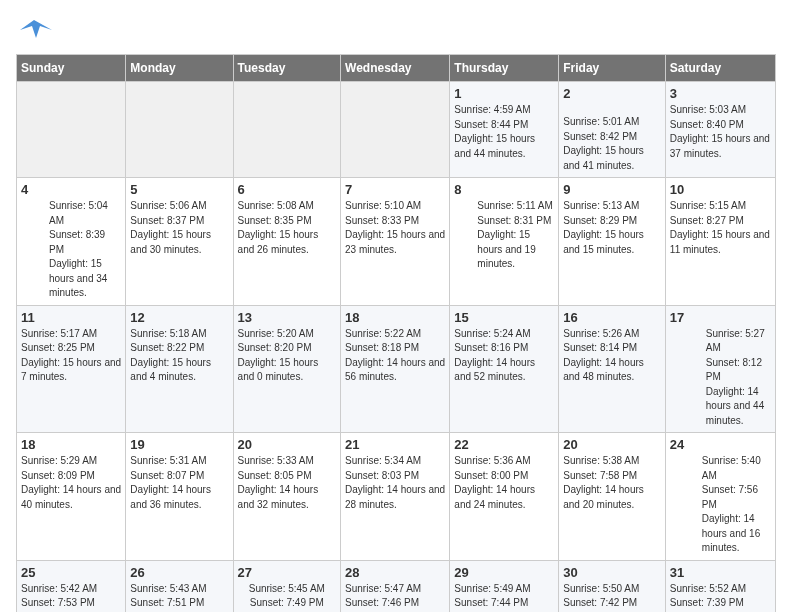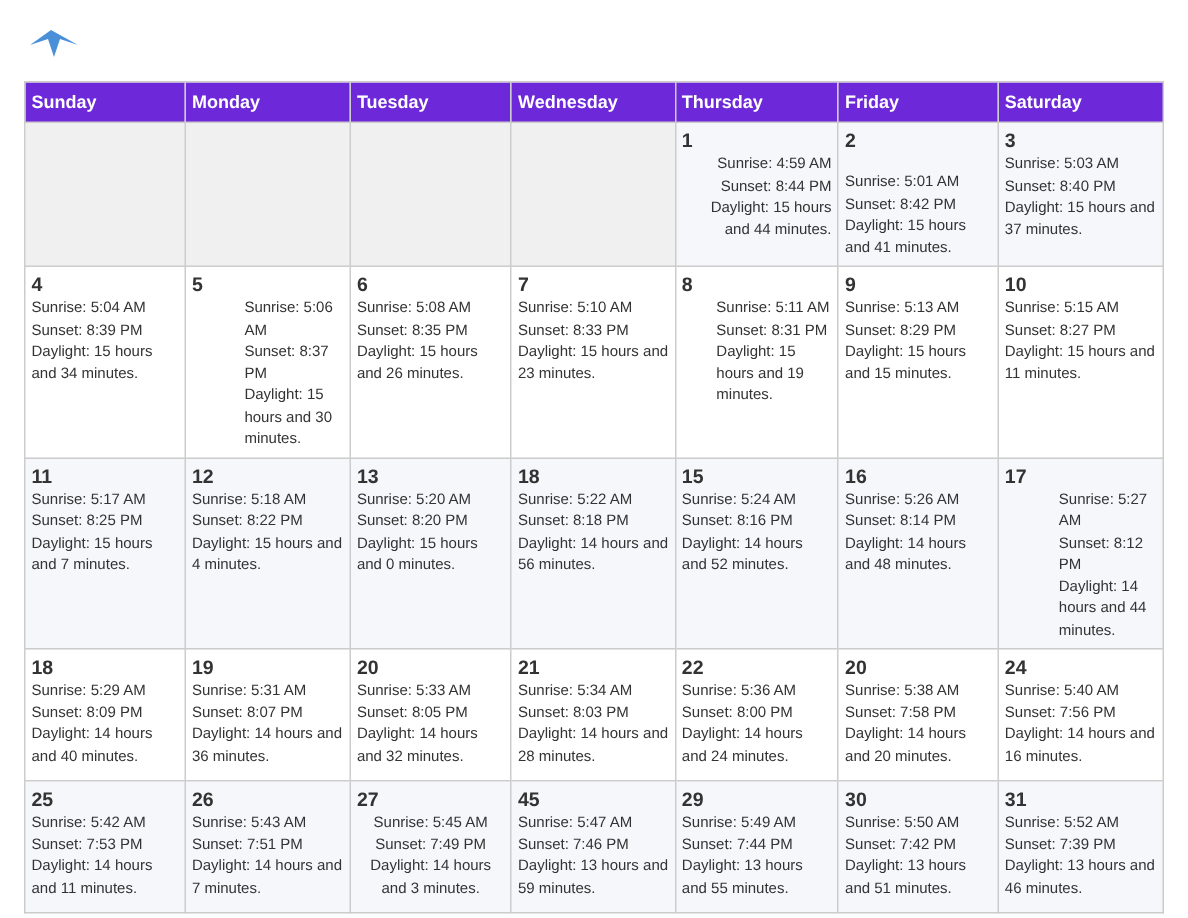--- a/index.html
+++ b/index.html
@@ -46,21 +46,21 @@
     .subtitle {
       font-size: 16px;
       color: #555;
     }
     table {
       width: 100%;
       border-collapse: collapse;
       font-size: 11px;
     }
     thead tr th {
-      background: #6d28d9;
+      background: #737373;
       color: #fff;
       padding: 6px 4px;
       text-align: left;
       font-size: 12px;
       font-weight: bold;
       border: 1px solid #ccc;
     }
     tbody tr td {
       vertical-align: top;
       border: 1px solid #ccc;
@@ -124,47 +124,47 @@
       </tr>
   </thead>
   <tbody id="calendar-body">
   <tr>
         <td class="empty-cell"></td>
         <td class="empty-cell"></td>
         <td class="empty-cell"></td>
         <td class="empty-cell"></td>
         <td>
           <span class="day-number">1</span>
-          <div class="day-info" style="white-space: pre-line; text-align: right;">Sunrise: 4:59 AM
+          <div class="day-info" style="white-space: pre-line;">Sunrise: 4:59 AM
 Sunset: 8:44 PM
 Daylight: 15 hours and 44 minutes.</div>
         </td>
         <td>
           <span class="day-number">2</span>
           <div class="day-info" style="white-space: pre-line; margin-top: 14px;">Sunrise: 5:01 AM
 Sunset: 8:42 PM
 Daylight: 15 hours and 41 minutes.</div>
         </td>
         <td>
           <span class="day-number">3</span>
           <div class="day-info" style="white-space: pre-line;">Sunrise: 5:03 AM
 Sunset: 8:40 PM
 Daylight: 15 hours and 37 minutes.</div>
         </td>
       </tr>
       <tr>
         <td>
           <span class="day-number">4</span>
-          <div class="day-info" style="white-space: pre-line;">Sunrise: 5:04 AM
+          <div class="day-info" style="white-space: pre-line; margin-left: 28px;">Sunrise: 5:04 AM
 Sunset: 8:39 PM
 Daylight: 15 hours and 34 minutes.</div>
         </td>
         <td>
           <span class="day-number">5</span>
-          <div class="day-info" style="white-space: pre-line; margin-left: 35px;">Sunrise: 5:06 AM
+          <div class="day-info" style="white-space: pre-line;">Sunrise: 5:06 AM
 Sunset: 8:37 PM
 Daylight: 15 hours and 30 minutes.</div>
         </td>
         <td>
           <span class="day-number">6</span>
           <div class="day-info" style="white-space: pre-line;">Sunrise: 5:08 AM
 Sunset: 8:35 PM
 Daylight: 15 hours and 26 minutes.</div>
         </td>
         <td>
@@ -268,21 +268,21 @@
 Daylight: 14 hours and 24 minutes.</div>
         </td>
         <td>
           <span class="day-number">20</span>
           <div class="day-info" style="white-space: pre-line;">Sunrise: 5:38 AM
 Sunset: 7:58 PM
 Daylight: 14 hours and 20 minutes.</div>
         </td>
         <td>
           <span class="day-number">24</span>
-          <div class="day-info" style="white-space: pre-line;">Sunrise: 5:40 AM
+          <div class="day-info" style="white-space: pre-line; margin-left: 32px;">Sunrise: 5:40 AM
 Sunset: 7:56 PM
 Daylight: 14 hours and 16 minutes.</div>
         </td>
       </tr>
       <tr>
         <td>
           <span class="day-number">25</span>
           <div class="day-info" style="white-space: pre-line;">Sunrise: 5:42 AM
 Sunset: 7:53 PM
 Daylight: 14 hours and 11 minutes.</div>
@@ -293,21 +293,21 @@
 Sunset: 7:51 PM
 Daylight: 14 hours and 7 minutes.</div>
         </td>
         <td>
           <span class="day-number">27</span>
           <div class="day-info" style="white-space: pre-line; text-align: center;">Sunrise: 5:45 AM
 Sunset: 7:49 PM
 Daylight: 14 hours and 3 minutes.</div>
         </td>
         <td>
-          <span class="day-number">45</span>
+          <span class="day-number">28</span>
           <div class="day-info" style="white-space: pre-line;">Sunrise: 5:47 AM
 Sunset: 7:46 PM
 Daylight: 13 hours and 59 minutes.</div>
         </td>
         <td>
           <span class="day-number">29</span>
           <div class="day-info" style="white-space: pre-line;">Sunrise: 5:49 AM
 Sunset: 7:44 PM
 Daylight: 13 hours and 55 minutes.</div>
         </td>

